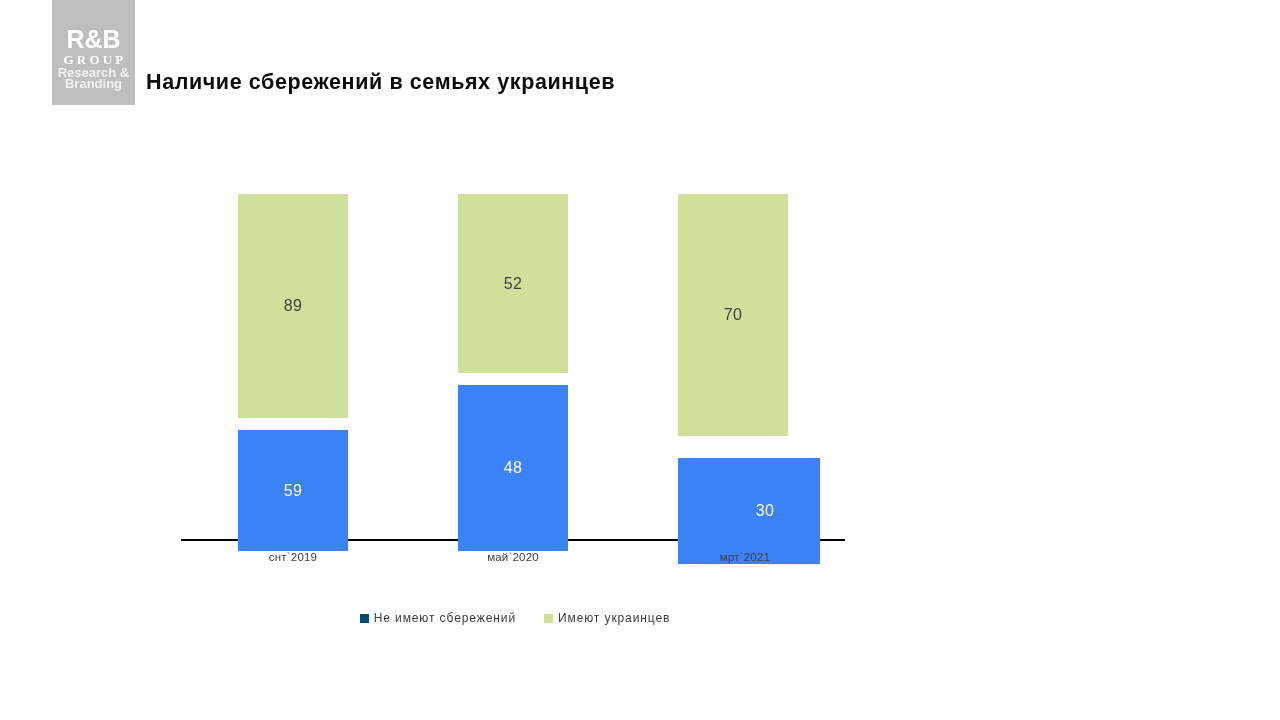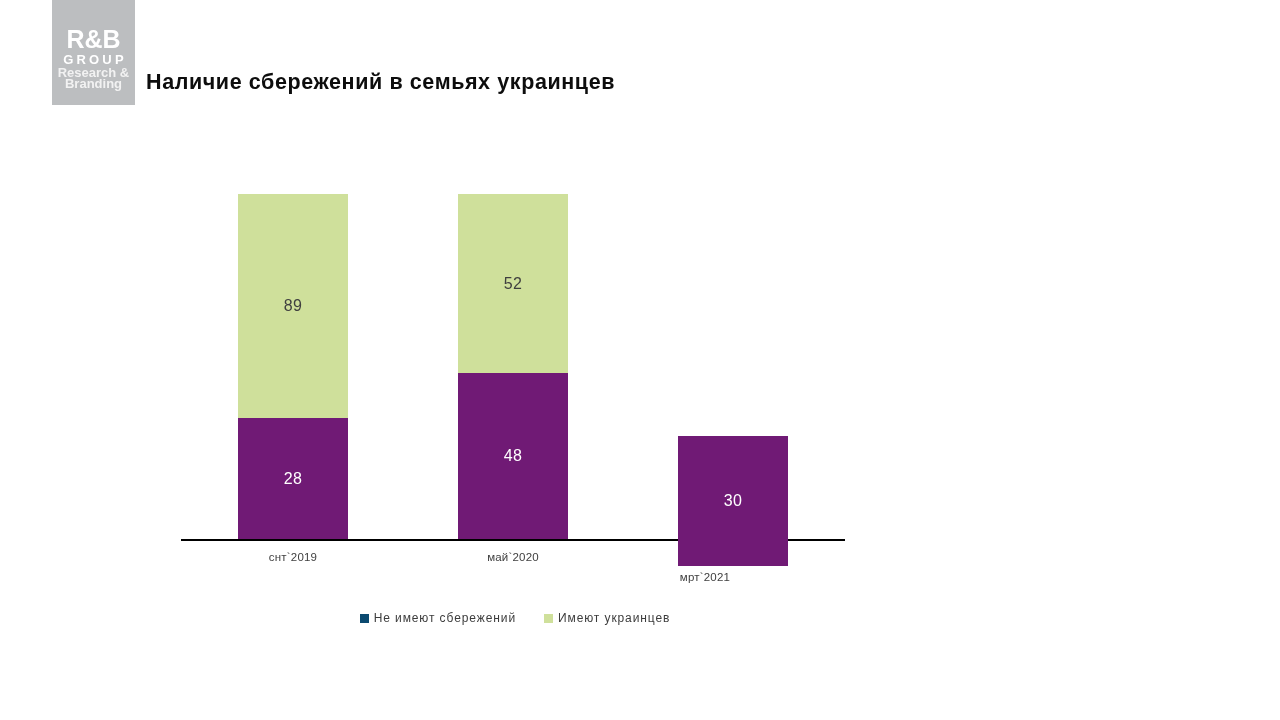--- a/index.html
+++ b/index.html
@@ -39,21 +39,21 @@
   #logo-rb {
     font-family: "Liberation Sans", sans-serif;
     font-size: 25px;
     font-weight: bold;
     letter-spacing: 0px;
     line-height: 26px;
     color: #ffffff;
     -webkit-text-stroke: 0px;
   }
   #logo-group {
-    font-family: Liberation Sans, sans-serif;
+    font-family: Liberation Serif, serif;
     font-size: 13px;
     font-weight: bold;
     letter-spacing: 3.2px;
     line-height: 15px;
     padding-left: 3px;
     color: #ffffff;
   }
   #logo-tagline {
     font-family: "Liberation Sans", sans-serif;
     font-size: 13px;
@@ -104,21 +104,21 @@
   }
   .seg {
     position: absolute;
     left: 0;
     width: 110px;
     display: flex;
     align-items: center;
     justify-content: center;
   }
   .seg-top    { background: #cfe09b; }
-  .seg-bottom { background: #701a75; }
+  .seg-bottom { background: #3b82f6; margin-top: 12px; }
 
   .seg-label {
     font-size: 16px;
     font-family: "Liberation Sans", sans-serif;
     letter-spacing: 0.3px;
   }
   .label-dark  { color: #3f3f3f; }
   .label-light { color: #ffffff; }
 
   .cat-label {
@@ -175,41 +175,44 @@
 
 <div id="chart-area">
 
   <div id="axis-line"></div>
 
   <div class="bar-group" style="left:238px;">
     <div class="seg seg-top" style="top:0px; height:224px;">
       <span class="seg-label label-dark">89</span>
     </div>
     <div class="seg seg-bottom" style="top:224px; height:121px;">
-      <span class="seg-label label-light">28</span>
+      <span class="seg-label label-light">59</span>
     </div>
   </div>
   <div class="cat-label" style="left:238px;">снт`2019</div>
 
   <div class="bar-group" style="left:458px;">
     <div class="seg seg-top" style="top:0px; height:179px;">
       <span class="seg-label label-dark">52</span>
     </div>
     <div class="seg seg-bottom" style="top:179px; height:166px;">
       <span class="seg-label label-light">48</span>
     </div>
   </div>
   <div class="cat-label" style="left:458px;">май`2020</div>
 
   <div class="bar-group" style="left:678px;">
-    <div class="seg seg-bottom" style="top:242px; height:130px;">
+    <div class="seg seg-top" style="top:0px; height:242px;">
+      <span class="seg-label label-dark">70</span>
+    </div>
+    <div class="seg seg-bottom" style="top:252px; height:106px;padding-left:32px;">
       <span class="seg-label label-light">30</span>
     </div>
   </div>
-  <div class="cat-label" style="left:650px;margin-top:20px;">мрт`2021</div>
+  <div class="cat-label" style="left:690px;">мрт`2021</div>
 
   <div id="legend">
     <div class="legend-item">
       <span class="legend-swatch" style="background:#0b4a70;"></span>
       <span class="legend-text">Не имеют сбережений</span>
     </div>
     <div class="legend-item">
       <span class="legend-swatch" style="background:#cfe09b;"></span>
       <span class="legend-text">Имеют украинцев</span>
     </div>

